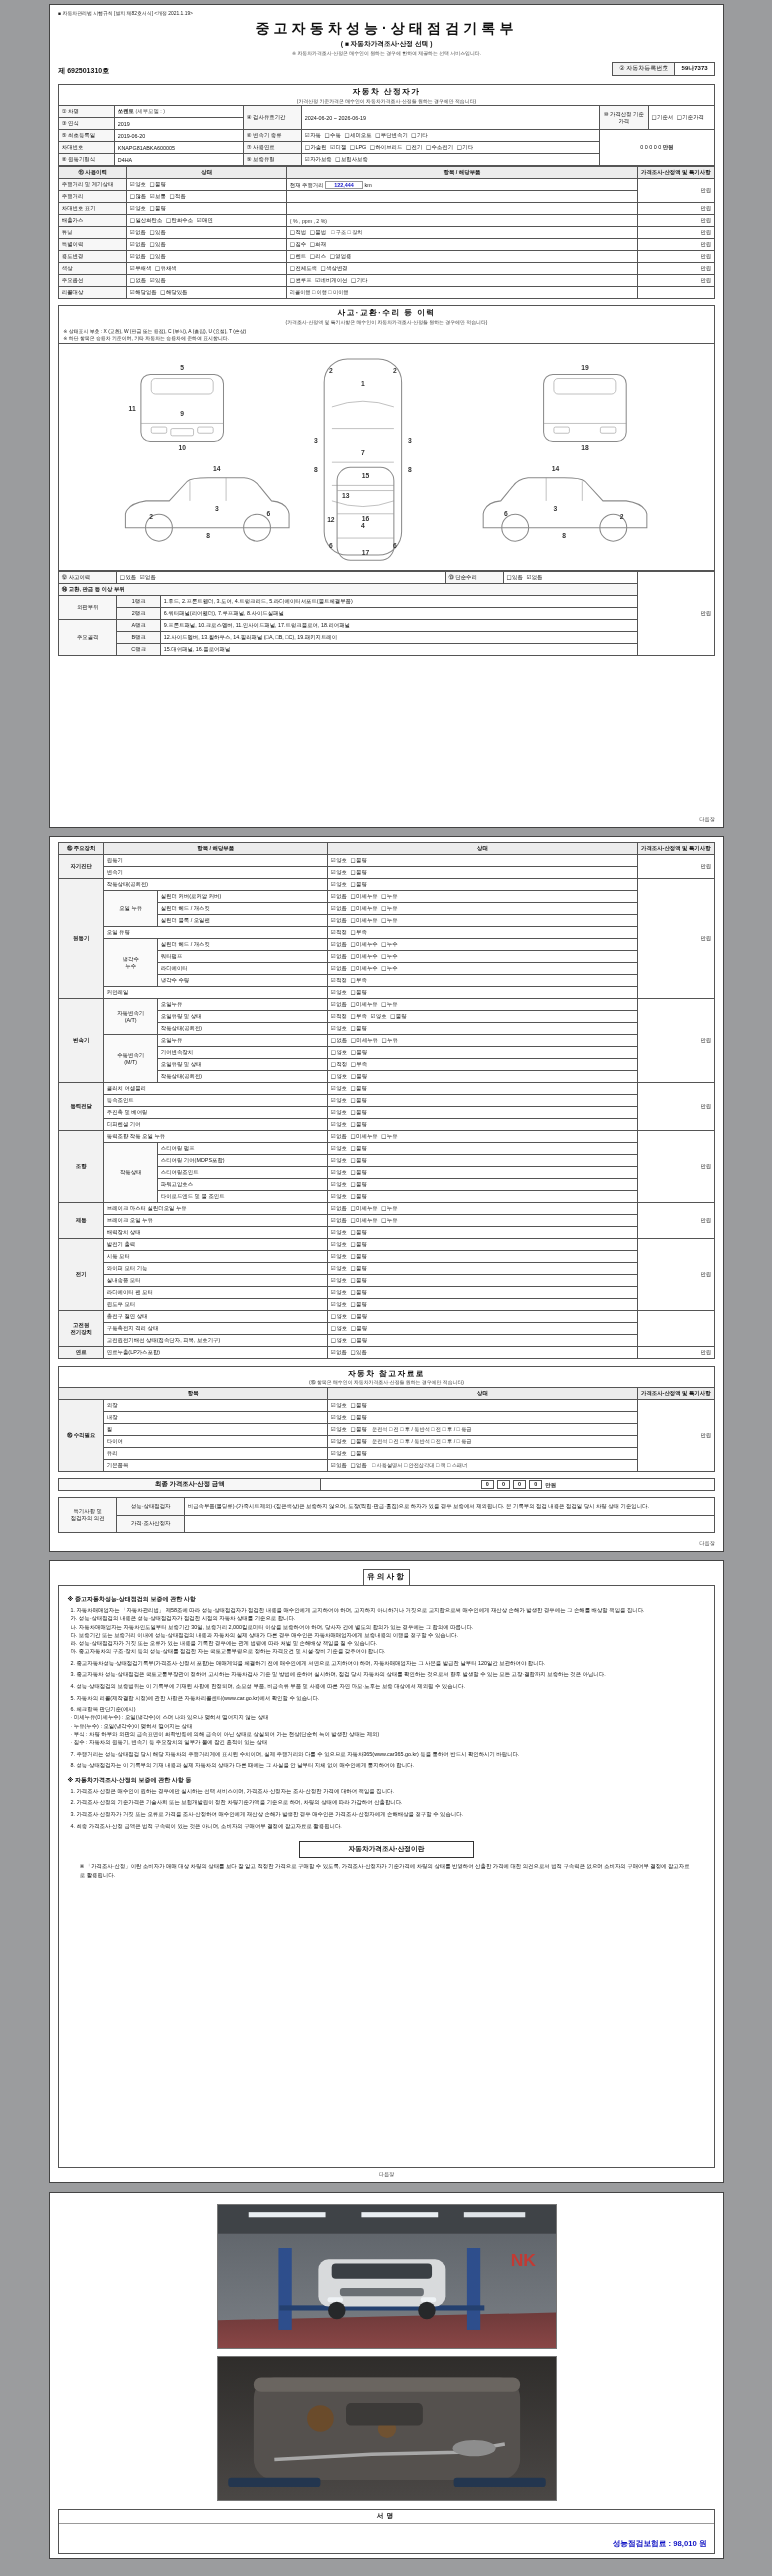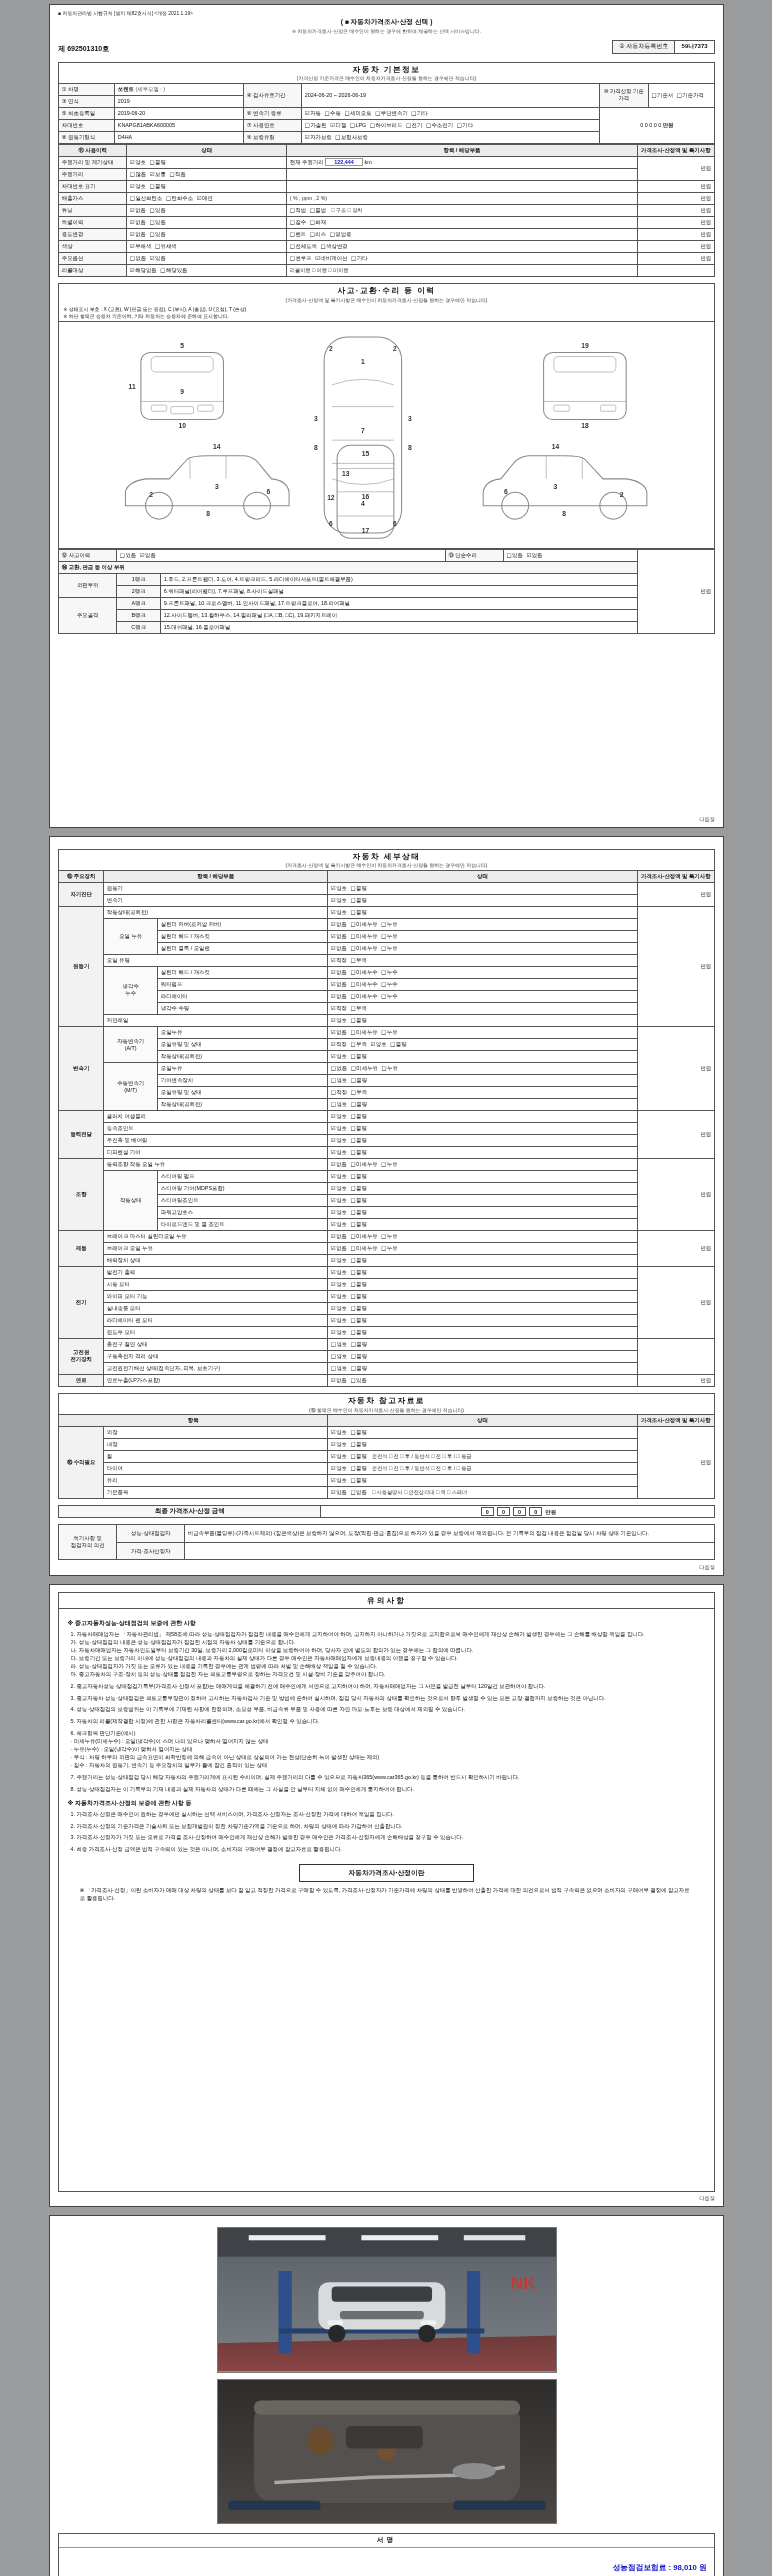--- a/index.html
+++ b/index.html
@@ -15,21 +15,21 @@
     width: 675px;
     margin: 0 auto 8.2px;
     background: #fff;
     border: 0.5px solid #444;
     padding: 5.2px 8.2px 4.1px;
     display: flex;
     flex-direction: column;
   }
   #page1 { min-height: 824px; }
   #page2 { min-height: 716px; }
-  #page3 { min-height: 623px; }
+  #page3 { min-height: 623px; align-items: center; }
   #page4 { min-height: 361px; }
 
   .top-note { font-size: 4.9px; color: #222; }
   h1.title { text-align: center; font-size: 14px; letter-spacing: 4.1px; margin-top: 4.1px; font-weight: bold; }
   .subtitle { text-align: center; font-size: 6.7px; font-weight: bold; margin-top: 2.1px; }
   .subnote { text-align: center; font-size: 4.9px; color: #444; margin-top: 1px; }
   .docno-row { display: flex; justify-content: space-between; align-items: flex-end; margin: 5.2px 0 2.1px; }
   .docno { font-size: 7px; font-weight: bold; }
   table.regno { border-collapse: collapse; }
   table.regno td { border: 0.5px solid #555; padding: 1.5px 6.2px; font-size: 6px; }
@@ -80,37 +80,38 @@
   .sign-body { min-height: 29px; position: relative; padding: 3.1px 6.2px; }
   .fee { position: absolute; right: 7.2px; bottom: 4.1px; color: #0f12c4; font-weight: bold; font-size: 7.7px; }
 
   .next { margin-top: auto; text-align: right; font-size: 5.2px; color: #333; padding-top: 3.1px; }
 </style>
 </head>
 <body>
 
 <div class="page" id="page1">
   <div class="top-note">■ 자동차관리법 시행규칙 [별지 제82호서식] &lt;개정 2021.1.19&gt;</div>
+  <h1 class="title">중고자동차성능·상태점검기록부</h1>
   <div class="subtitle">( ■ 자동차가격조사·산정 선택 )</div>
   <div class="subnote">※ 자동차가격조사·산정은 매수인이 원하는 경우에 한하여 제공하는 선택 서비스입니다.</div>
 
   <div class="docno-row">
     <div class="docno">제 692501310호</div>
     <table class="regno">
       <tbody>
           <tr>
         <td class="lbl">② 자동차등록번호</td>
         <td class="val">59나7373</td>
       </tr>
     </tbody>
       </table>
   </div>
 
   <div class="sec-head">
-    <span class="sec-title">자동차 기본정보</span>
+    <span class="sec-title">자동차 산정자가</span>
     <span class="sec-note">(가격산정 기준가격은 매수인이 자동차가격조사·산정을 원하는 경우에만 적습니다)</span>
   </div>
   <table class="grid" id="basic-table">
       <colgroup>
         <col style="width:56px">
         <col style="width:129px">
         <col style="width:58px">
         <col>
         <col style="width:49px">
         <col style="width:66px">
@@ -349,24 +350,20 @@
           <td class="lbl center">C랭크</td>
           <td colspan="3">15.대쉬패널, 16.플로어패널</td>
         </tr>
       </tbody>
     </table>
 
   <div class="next">다음장</div>
 </div>
 
 <div class="page" id="page2">
-  <div class="sec-head">
-    <span class="sec-title">자동차 세부상태</span>
-    <span class="sec-note">(가격조사·산정액 및 특기사항은 매수인이 자동차가격조사·산정을 원하는 경우에만 적습니다)</span>
-  </div>
   <table class="grid" id="detail-table">
       <colgroup>
         <col style="width:45px">
         <col style="width:54px">
         <col style="width:170px">
         <col>
         <col style="width:77px">
       </colgroup>
   <tbody>
         <tr class="head">

